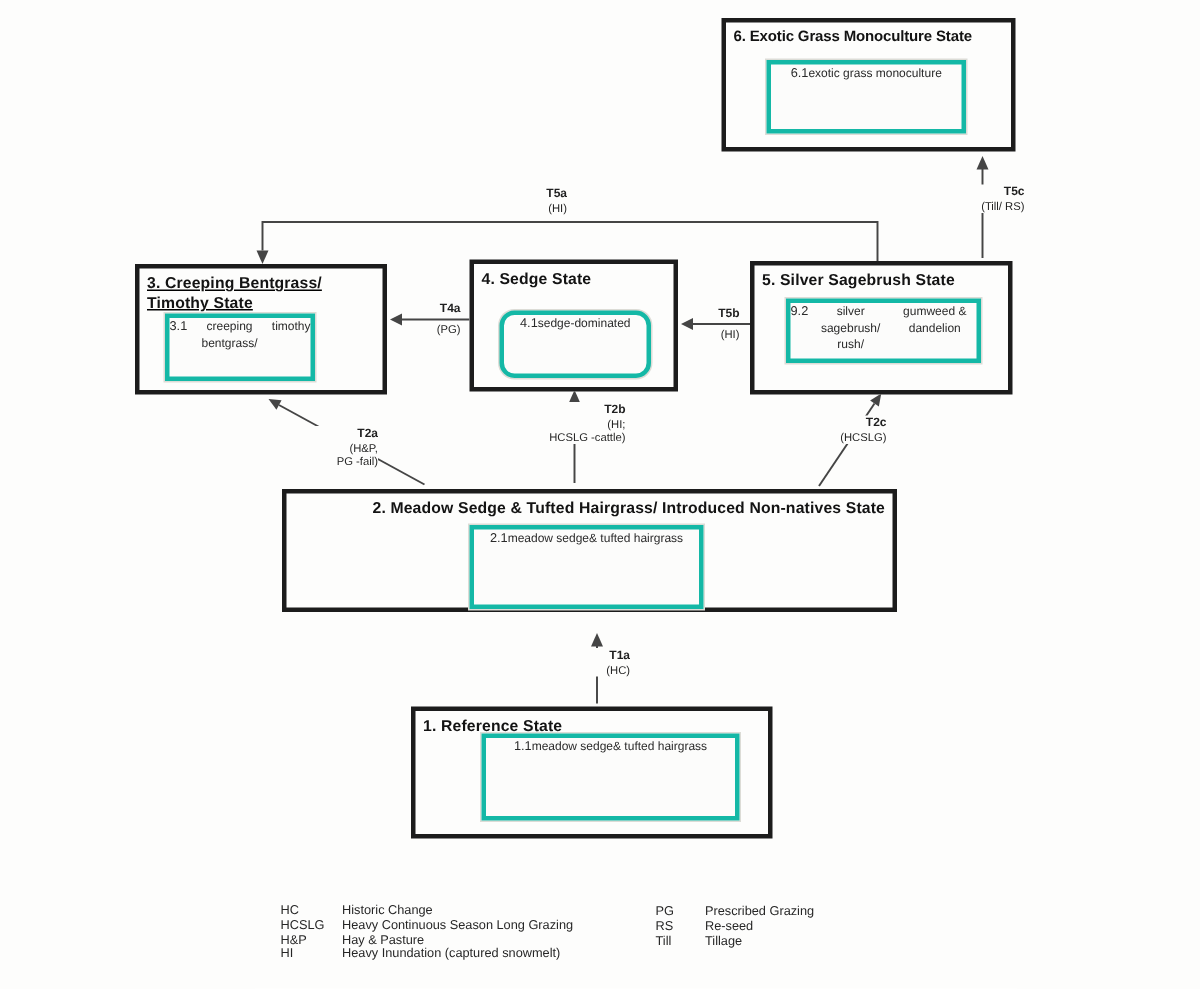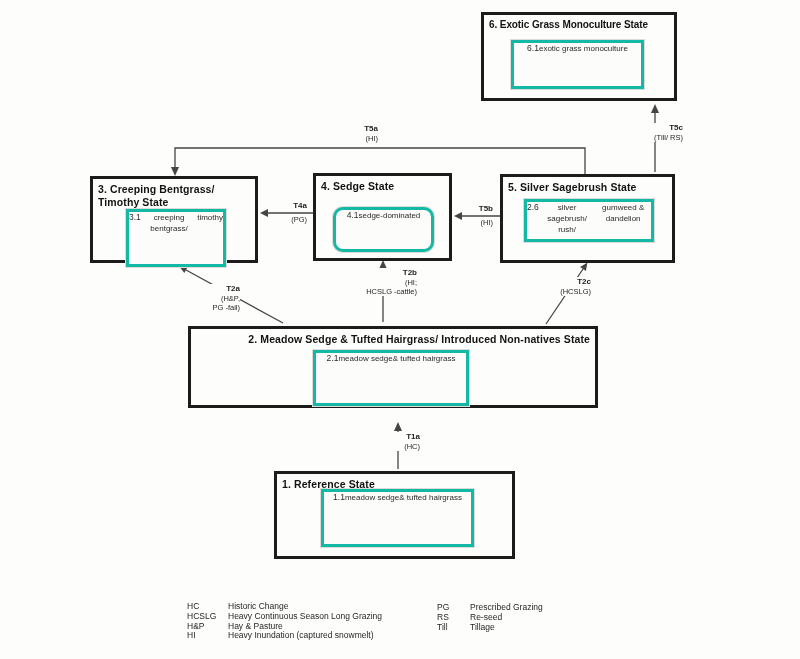--- a/index.html
+++ b/index.html
@@ -78,21 +78,21 @@
         <path d="M398,469 V430" fill="none"></path>
         <polygon points="394,431 402,431 398,422" stroke="none"></polygon>
       </g>
     </g>
   </svg>
 
   <div class="state" style="left:481px;top:12px;width:196px;height:89px;">
     <div class="state-title nowrap">6. Exotic Grass Monoculture State</div>
   </div>
 
-  <div class="state" style="left:90px;top:176px;width:168px;height:87px;">
+  <div class="state" style="left:90px;top:176px;width:168px;height:87px;text-decoration:underline;">
     <div class="state-title">3. Creeping Bentgrass/ Timothy State</div>
   </div>
 
   <div class="state" style="left:313px;top:173px;width:139px;height:88px;">
     <div class="state-title">4. Sedge State</div>
   </div>
 
   <div class="state" style="left:500px;top:174px;width:175px;height:89px;">
     <div class="state-title">5. Silver Sagebrush State</div>
   </div>
@@ -104,45 +104,45 @@
   <div class="state" style="left:274px;top:471px;width:241px;height:88px;">
     <div class="state-title">1. Reference State</div>
   </div>
 
   <div class="community" style="left:511px;top:40px;width:133px;height:49px;">
     <div class="c-id">6.1</div>
     <div class="c-line">exotic grass monoculture</div>
     <div class="c-line"></div>
   </div>
 
-  <div class="community" style="left:126px;top:209px;width:100px;height:58px;justify-content:space-between;">
+  <div class="community" style="left:110px;top:209px;width:100px;height:45px;justify-content:space-between;">
     <div class="c-id">3.1</div>
     <div class="c-line">creeping bentgrass/</div>
     <div class="c-line">timothy</div>
   </div>
 
   <div class="community" style="left:333px;top:207px;width:101px;height:45px;border-radius:10px;">
     <div class="c-id">4.1</div>
     <div class="c-line">sedge-dominated</div>
     <div class="c-line"></div>
   </div>
 
   <div class="community" style="left:524px;top:199px;width:130px;height:43px;">
-    <div class="c-id">2.6</div>
+    <div class="c-id">9.2</div>
     <div class="c-line">silver sagebrush/ rush/</div>
     <div class="c-line">gumweed &amp; dandelion</div>
   </div>
 
   <div class="community" style="left:313px;top:350px;width:156px;height:56px;">
     <div class="c-id">2.1</div>
     <div class="c-line">meadow sedge</div>
     <div class="c-line">&amp; tufted hairgrass</div>
   </div>
 
-  <div class="community" style="left:321px;top:489px;width:153px;height:58px;">
+  <div class="community" style="left:321px;top:489px;width:172px;height:58px;">
     <div class="c-id">1.1</div>
     <div class="c-line">meadow sedge</div>
     <div class="c-line">&amp; tufted hairgrass</div>
   </div>
 
   <div class="tlabel" style="left:332px;top:124px;width:46px;">
     <span class="tname">T5a</span>
     <span class="tcause">(HI)</span>
   </div>
 
@@ -154,21 +154,21 @@
   <div class="tlabel" style="left:263px;top:201px;width:44px;">
     <span class="tname">T4a</span>
     <span class="tcause split">(PG)</span>
   </div>
 
   <div class="tlabel" style="left:449px;top:204px;width:44px;">
     <span class="tname">T5b</span>
     <span class="tcause split">(HI)</span>
   </div>
 
-  <div class="tlabel bg-paper" style="left:190px;top:284px;width:50px;">
+  <div class="tlabel bg-paper" style="left:202px;top:284px;width:50px;">
     <span class="tname">T2a</span>
     <span class="tcause">(H&amp;P,</span>
     <span class="tcause">PG -fail)</span>
   </div>
 
   <div class="tlabel bg-paper" style="left:349px;top:268px;width:68px;">
     <span class="tname">T2b</span>
     <span class="tcause">(HI;</span>
     <span class="tcause">HCSLG -cattle)</span>
   </div>

